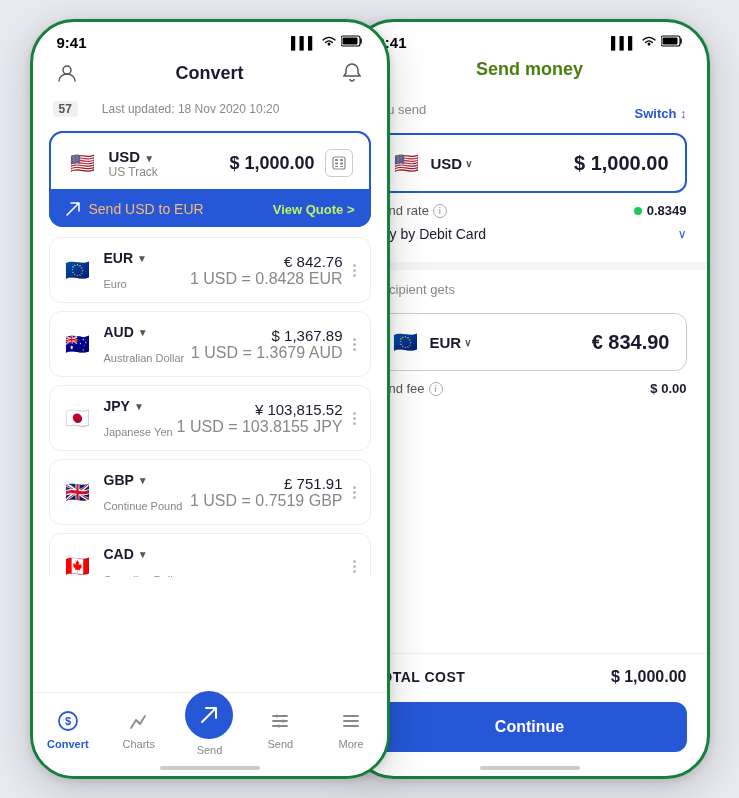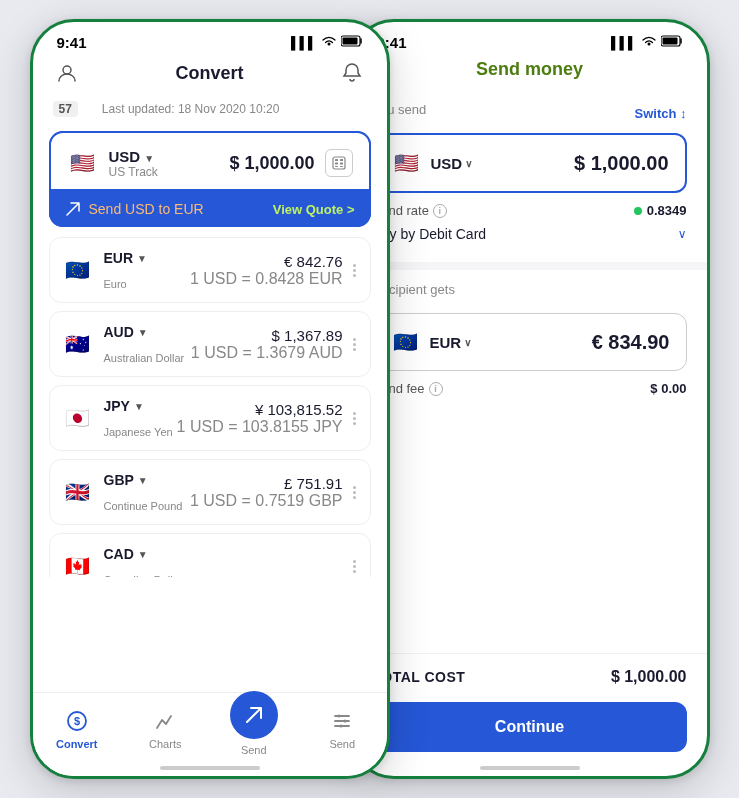--- a/index.html
+++ b/index.html
@@ -695,20 +695,28 @@
         <div class="nav-icon">
           <svg width="22" height="22" viewBox="0 0 22 22">
               <path d="M4 6h14M4 11h14M4 16h14" stroke="#888" stroke-width="1.8" stroke-linecap="round"></path>
               <circle cx="8" cy="6" r="1.5" fill="#888"></circle>
               <circle cx="14" cy="11" r="1.5" fill="#888"></circle>
               <circle cx="10" cy="16" r="1.5" fill="#888"></circle>
             </svg>
         </div>
         <span class="nav-label">Send</span>
       </div>
+      <div class="nav-item">
+        <div class="nav-icon">
+          <svg width="22" height="22" viewBox="0 0 22 22">
+              <path d="M4 6h14M4 11h14M4 16h14" stroke="#888" stroke-width="1.8" stroke-linecap="round"></path>
+            </svg>
+        </div>
+        <span class="nav-label">More</span>
+      </div>
     </div>
     <div class="home-indicator"></div>
   </div>
 
   <div class="phone phone-right">
 
     <div class="status-bar">
       <span class="status-time">9:41</span>
       <div class="status-icons">
         <span>▌▌▌</span>

